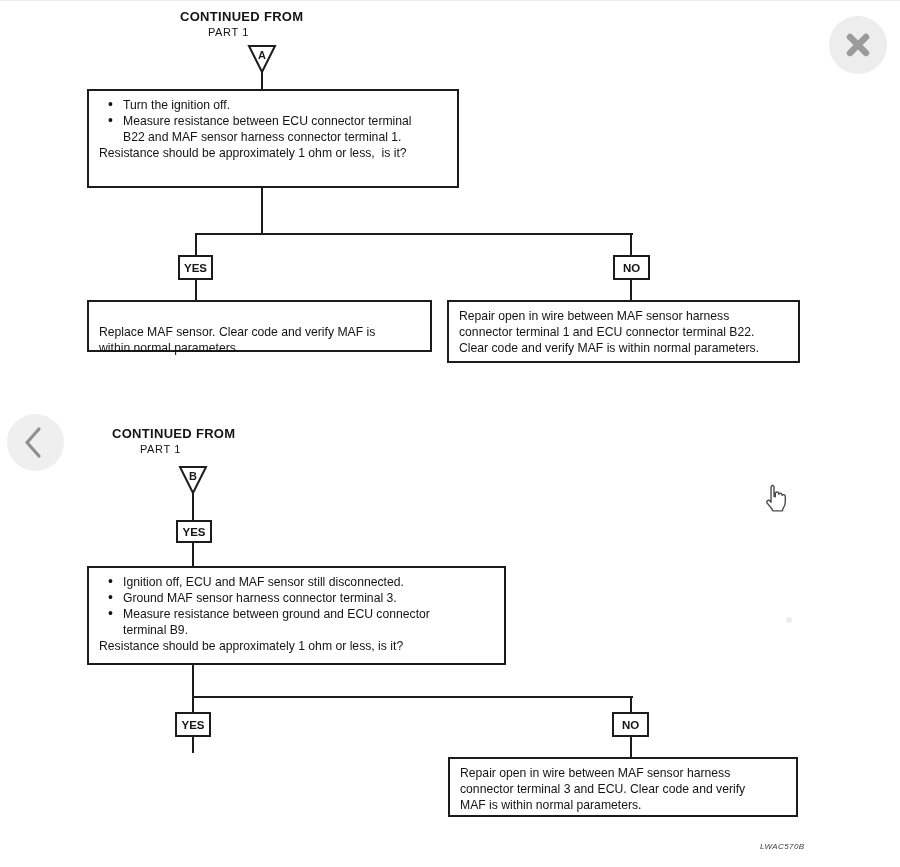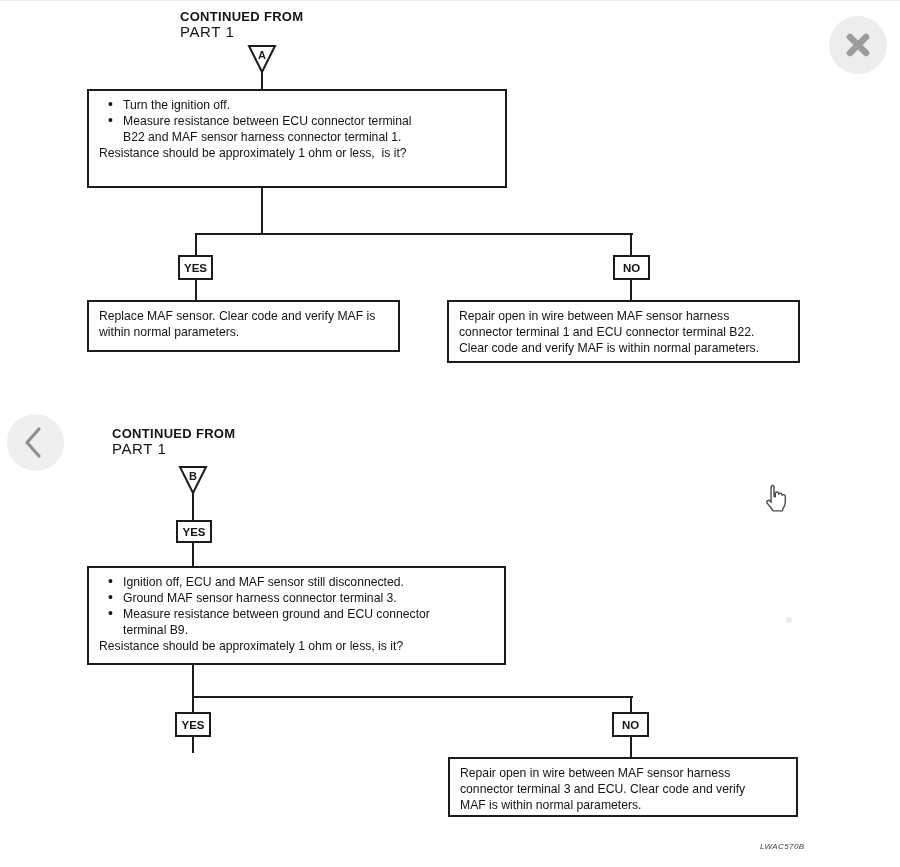--- a/index.html
+++ b/index.html
@@ -9,50 +9,50 @@
     font-family:"Liberation Sans", sans-serif; color:#141414; overflow:hidden;
   }
   .topline { position:absolute; left:0; top:0; width:900px; height:1px; background:#ececec; }
 
   
   .ln { position:absolute; background:#1c1c1c; }
 
   
   .hdr { position:absolute; width:170px; text-align:left; }
   .hdr .h1 { font-weight:bold; font-size:13px; letter-spacing:.3px; line-height:15px; }
-  .hdr .h2 { font-size:15px; line-height:16px; letter-spacing:.6px; }
+  .hdr .h2 { font-size:11px; line-height:16px; letter-spacing:.6px;margin-left:28px; }
   #hdr1 { left:180px; top:9px; }
   #hdr2 { left:112px; top:426px; }
 
   
   .tri { position:absolute; width:30px; height:30px; }
   #tri1 { left:247px; top:44px; }
   #tri2 { left:178px; top:465px; }
 
   
   .fbox { position:absolute; border:2px solid #1c1c1c; background:#fff; font-size:12.2px; line-height:16px; }
   .pre { white-space:pre-wrap; }
   .steps { padding:6px 8px 0 10px; }
   .steps ul { list-style:none; }
   .steps li { position:relative; padding-left:24px; white-space:pre-wrap; }
   .steps li::before { content:"\2022"; position:absolute; left:9px; top:-1px; font-size:14px; }
-  #box1 { left:87px; top:89px; width:420px; height:99px; }
+  #box1 { left:87px; top:89px; width:372px; height:99px; }
   #box2 { left:87px; top:566px; width:419px; height:99px; }
 
   .ynbox { position:absolute; border:2px solid #1c1c1c; background:#fff;
            display:flex; align-items:center; justify-content:center;
            font-weight:bold; font-size:11.5px; }
   #yes1 { left:178px; top:255px; width:35px; height:25px; }
   #no1  { left:613px; top:255px; width:37px; height:25px; }
   #yes2a{ left:176px; top:520px; width:36px; height:23px; }
   #yes2 { left:175px; top:712px; width:36px; height:25px; }
   #no2  { left:612px; top:712px; width:37px; height:25px; }
 
   .rbox { position:absolute; border:2px solid #1c1c1c; background:#fff; font-size:12.2px; line-height:16px; }
-  #res1y { left:87px;  top:300px; width:313px; height:52px; padding:6px 6px 0 10px; }
+  #res1y { left:87px;  top:300px; width:345px; height:52px; padding:22px 6px 0 10px; }
   #res1n { left:447px; top:300px; width:353px; height:63px; padding:6px 6px 0 10px; }
   #res2y { left:87px;  top:753px; width:351px; height:84px; padding:8px 6px 0 10px; }
   #res2n { left:448px; top:757px; width:350px; height:60px; padding:6px 6px 0 10px; }
 
   .figcode { position:absolute; left:760px; top:842px; font-size:8px; letter-spacing:.4px; color:#3c3c3c;font-style:italic; }
 
   
   .circlebtn { position:absolute; border-radius:50%; display:flex; align-items:center; justify-content:center; border:none; cursor:pointer; }
   #closebtn { left:829px; top:16px; width:58px; height:58px; background:#ededed; }
   #prevbtn  { left:7px; top:414px; width:57px; height:57px; background:#efefef; }

